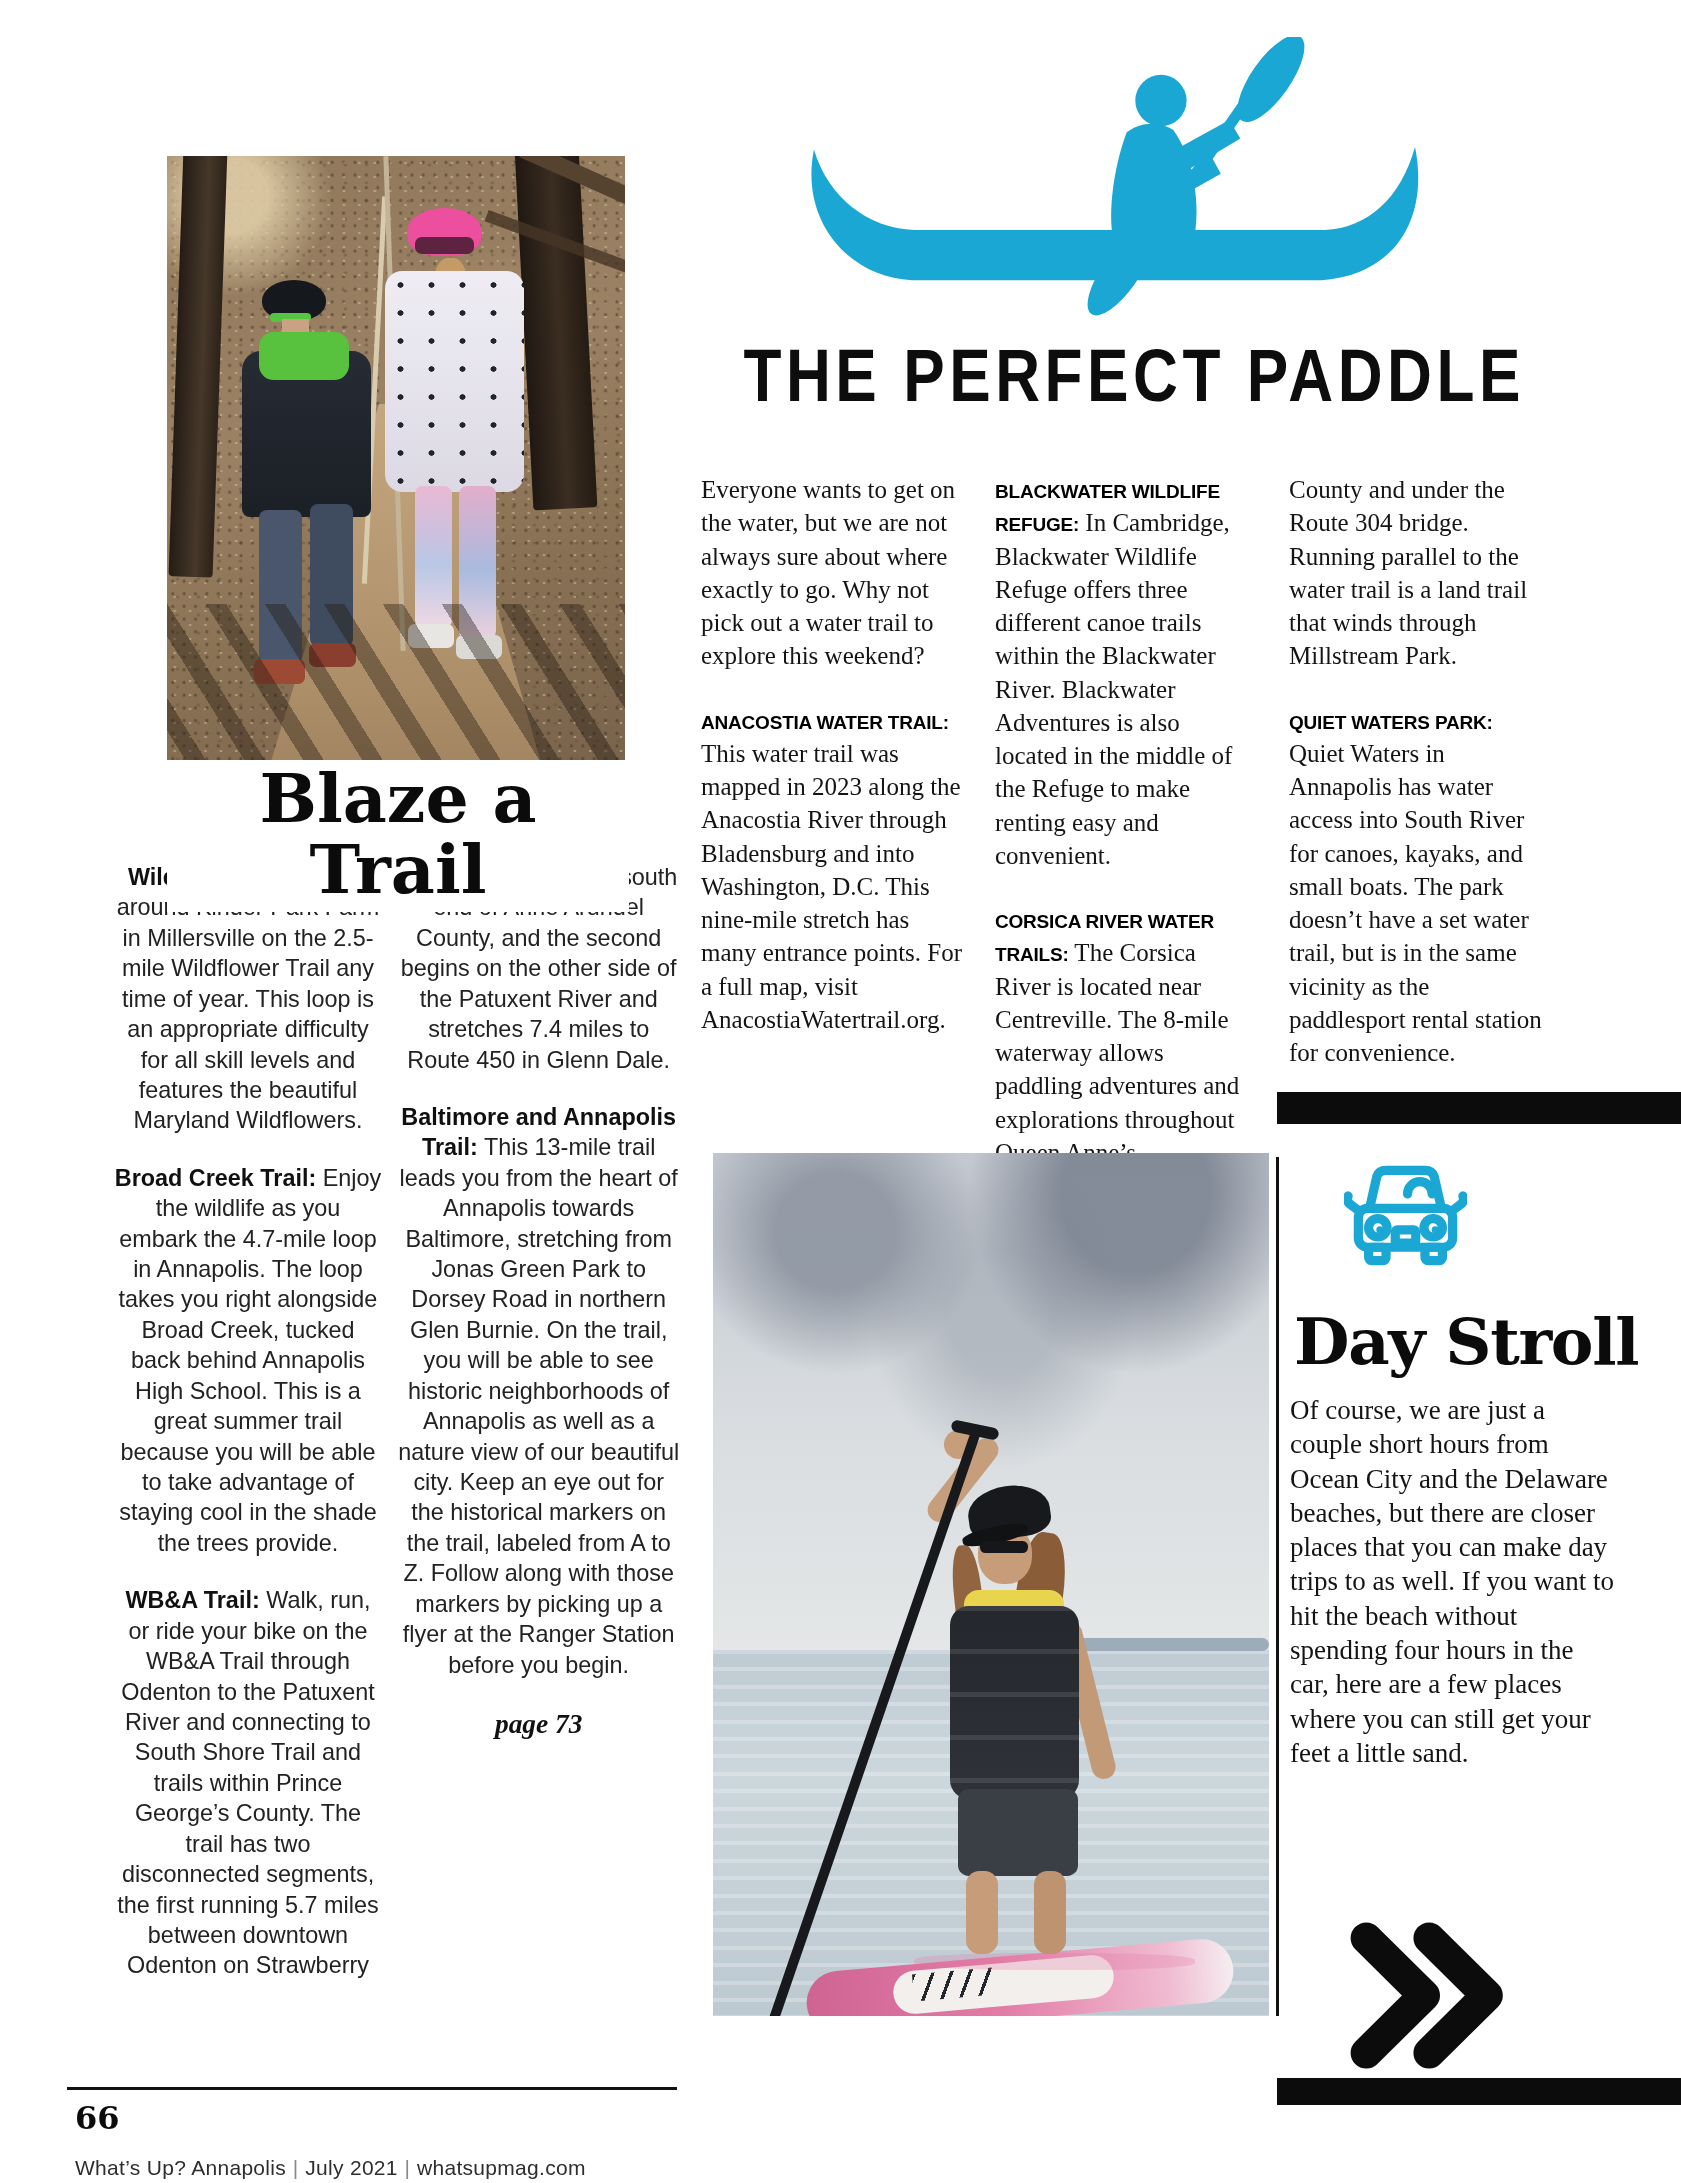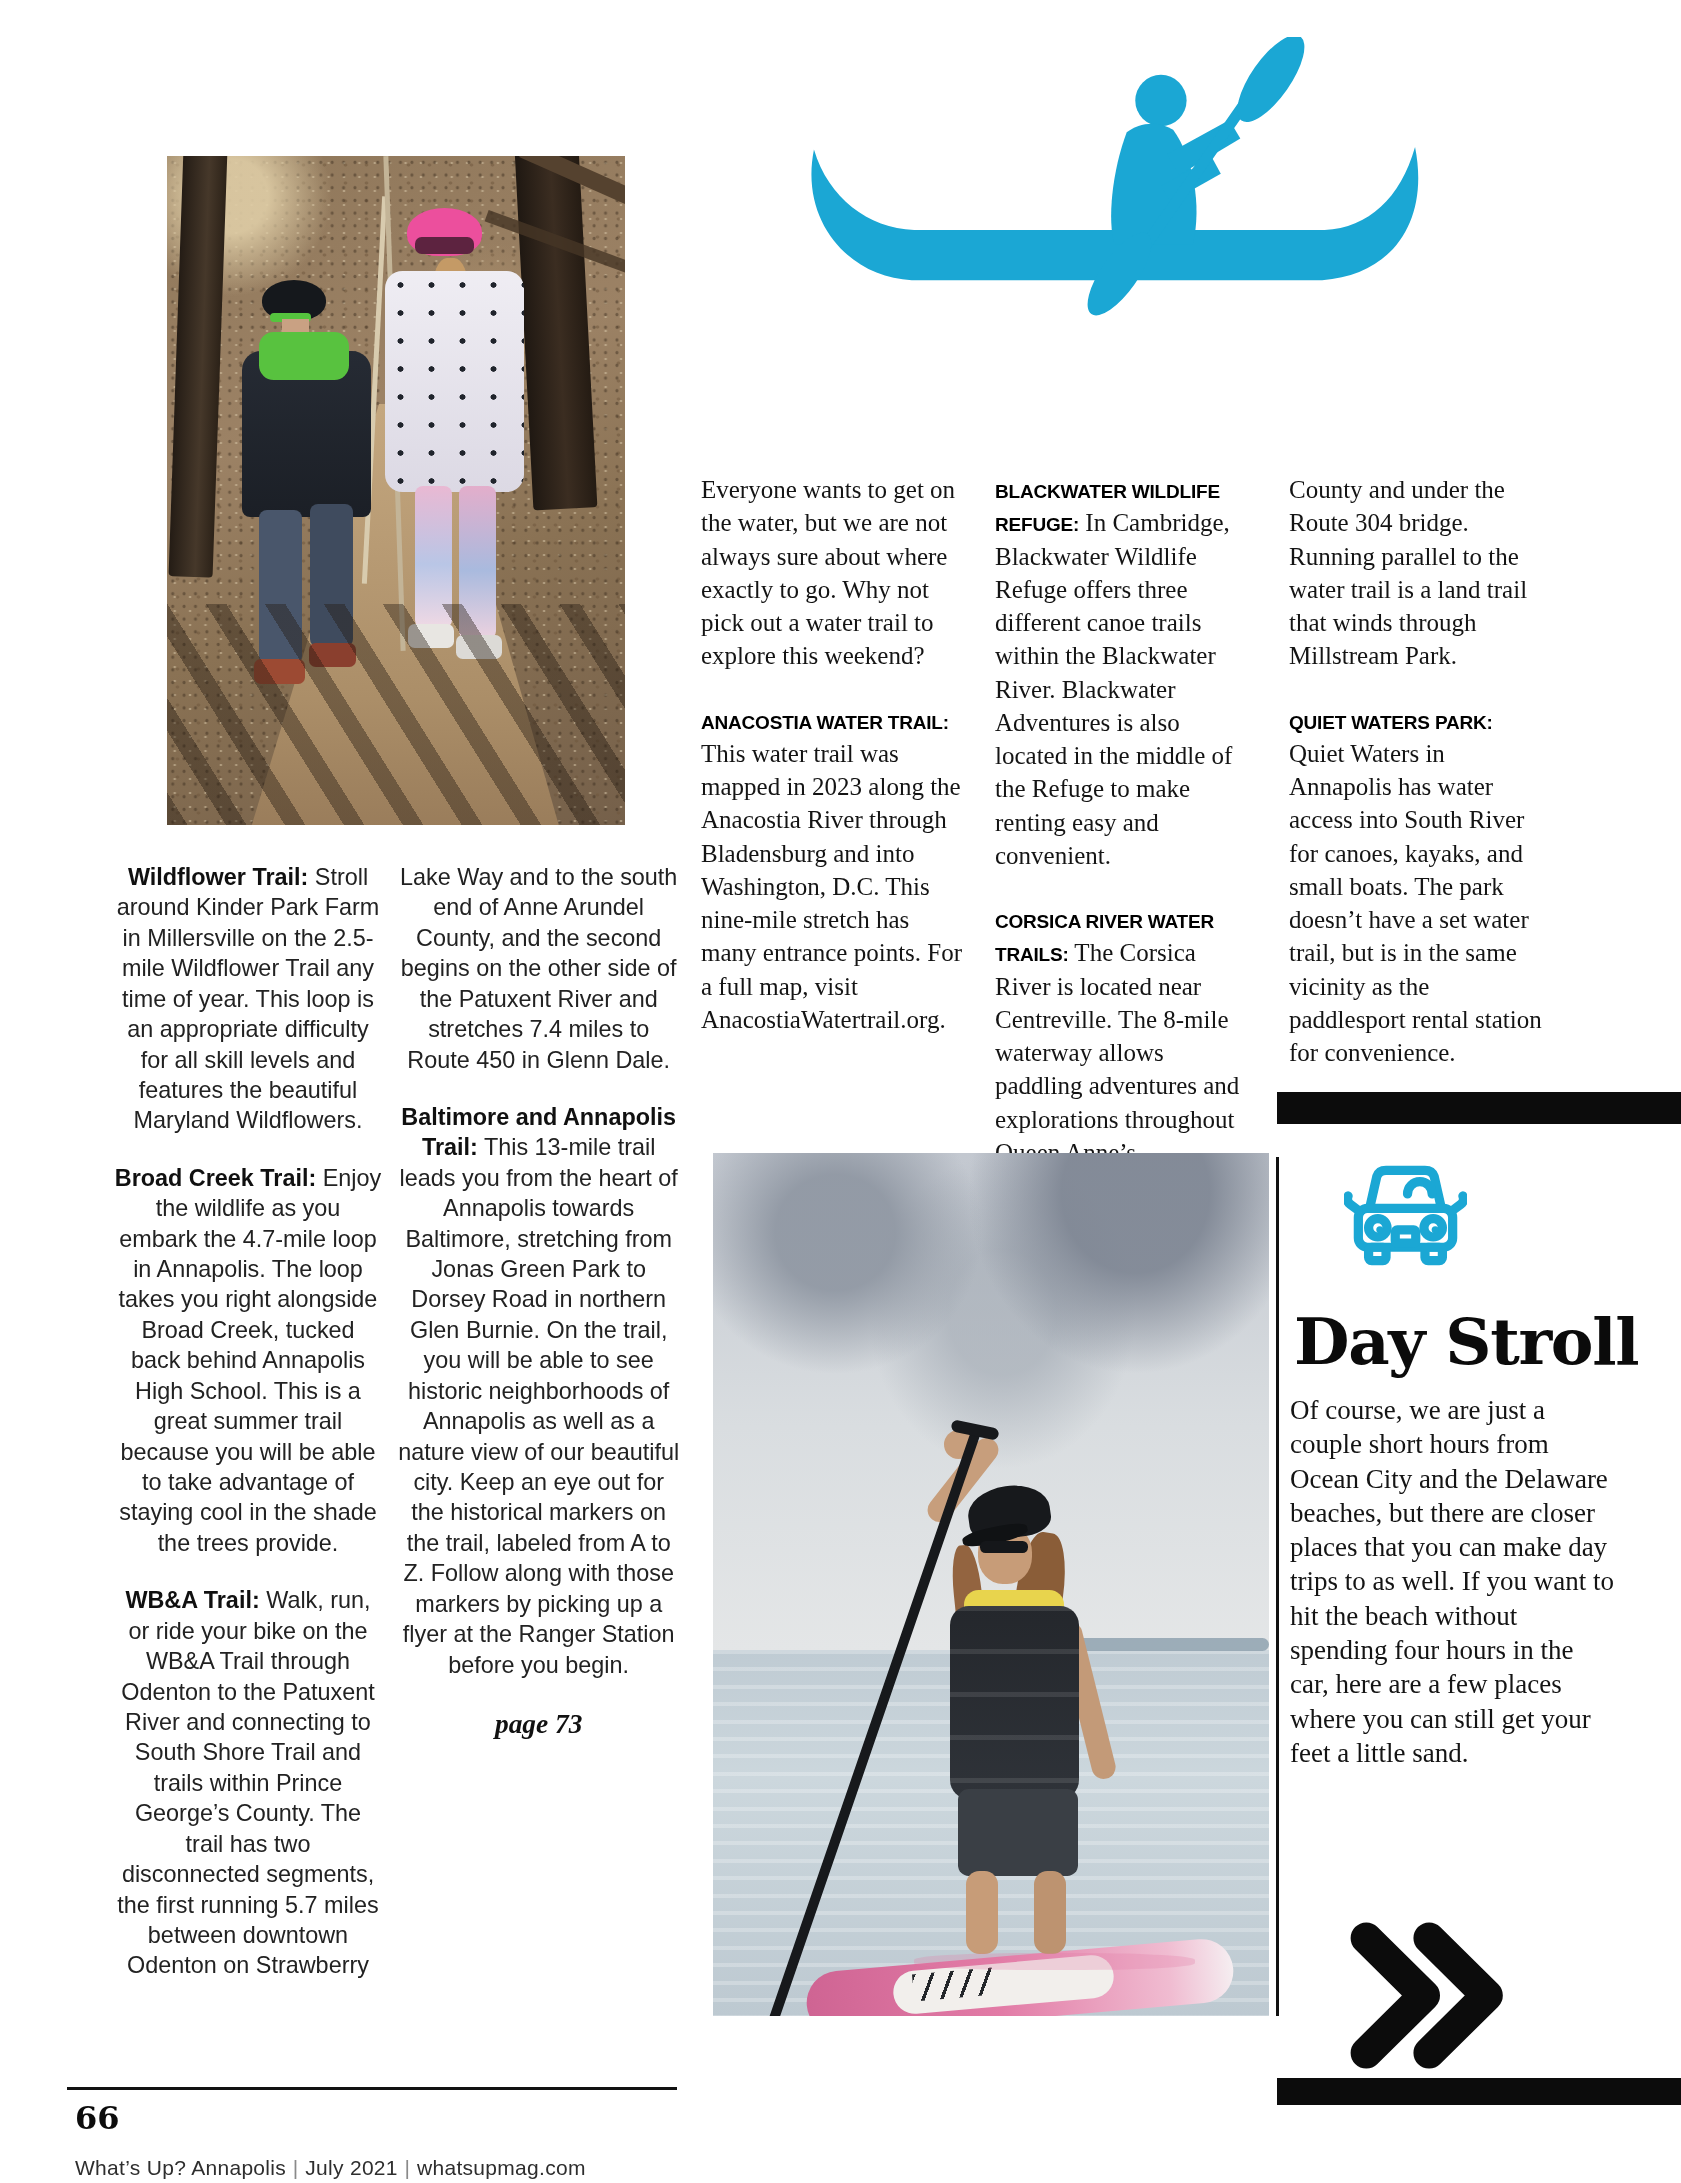--- a/index.html
+++ b/index.html
@@ -171,20 +171,23 @@
       <div class="fp cap"></div>
       <div class="fp capdark"></div>
       <div class="fp legL"></div>
       <div class="fp legR"></div>
       <div class="fp shoeL"></div>
       <div class="fp shoeR"></div>
     </div>
     <div class="fp" id="kidshadow"></div>
   </div>
 
+  <div class="abs h-serif" id="blaze-h">
+    <span>Blaze a Trail</span>
+  </div>
 
   <div class="abs" id="blaze-cols">
     <div class="scol scol-1">
       <p><b class="lead">Wildflower Trail:</b> <span>Stroll around Kinder Park Farm in Millersville on the 2.5-mile Wildflower Trail any time of year. This loop is an appropriate difficulty for all skill levels and features the beautiful Maryland Wildflowers.</span></p>
       <p><b class="lead">Broad Creek Trail:</b> <span>Enjoy the wildlife as you embark the 4.7-mile loop in Annapolis. The loop takes you right alongside Broad Creek, tucked back behind Annapolis High School. This is a great summer trail because you will be able to take advantage of staying cool in the shade the trees provide.</span></p>
       <p><b class="lead">WB&amp;A Trail:</b> <span>Walk, run, or ride your bike on the WB&amp;A Trail through Odenton to the Patuxent River and connecting to South Shore Trail and trails within Prince George’s County. The trail has two disconnected segments, the first running 5.7 miles between downtown Odenton on Strawberry</span></p>
     </div>
     <div class="scol scol-2">
       <p><span>Lake Way and to the south end of Anne Arundel County, and the second begins on the other side of the Patuxent River and stretches 7.4 miles to Route 450 in Glenn Dale.</span></p>
       <p><b class="lead">Baltimore and Annapolis Trail:</b> <span>This 13-mile trail leads you from the heart of Annapolis towards Baltimore, stretching from Jonas Green Park to Dorsey Road in northern Glen Burnie. On the trail, you will be able to see historic neighborhoods of Annapolis as well as a nature view of our beautiful city. Keep an eye out for the historical markers on the trail, labeled from A to Z. Follow along with those markers by picking up a flyer at the Ranger Station before you begin.</span></p>
@@ -204,20 +207,23 @@
       <path d="M303,96 L354,68 L363,83 L313,113 Z"></path>
       <path d="M298,122 L340,99 L347,112 L306,135 Z"></path>
     </g>
     <g stroke="#1BA7D4" stroke-width="9" stroke-linecap="round">
       <line x1="396" y1="12" x2="254" y2="216"></line>
     </g>
     <ellipse cx="388" cy="34" rx="16" ry="42" fill="#1BA7D4" transform="rotate(35 388 34)"></ellipse>
     <ellipse cx="264" cy="194" rx="15" ry="40" fill="#1BA7D4" transform="rotate(35 264 194)"></ellipse>
   </svg>
 
+  <div class="abs" id="paddle-h">
+    <span>THE PERFECT PADDLE</span>
+  </div>
 
   <div class="abs" id="paddle-cols">
     <div class="pcol">
       <p><span>Everyone wants to get on the water, but we are not always sure about where exactly to go. Why not pick out a water trail to explore this weekend?</span></p>
       <p><b class="plead">ANACOSTIA WATER TRAIL:</b> <span>This water trail was mapped in 2023 along the Anacostia River through Bladensburg and into Washington, D.C. This nine-mile stretch has many entrance points. For a full map, visit AnacostiaWatertrail.org.</span></p>
     </div>
     <div class="pcol">
       <p><b class="plead">BLACKWATER WILDLIFE REFUGE:</b> <span>In Cambridge, Blackwater Wildlife Refuge offers three different canoe trails within the Blackwater River. Blackwater Adventures is also located in the middle of the Refuge to make renting easy and convenient.</span></p>
       <p><b class="plead">CORSICA RIVER WATER TRAILS:</b> <span>The Corsica River is located near Centreville. The 8-mile waterway allows paddling adventures and explorations throughout Queen Anne’s</span></p>
     </div>

